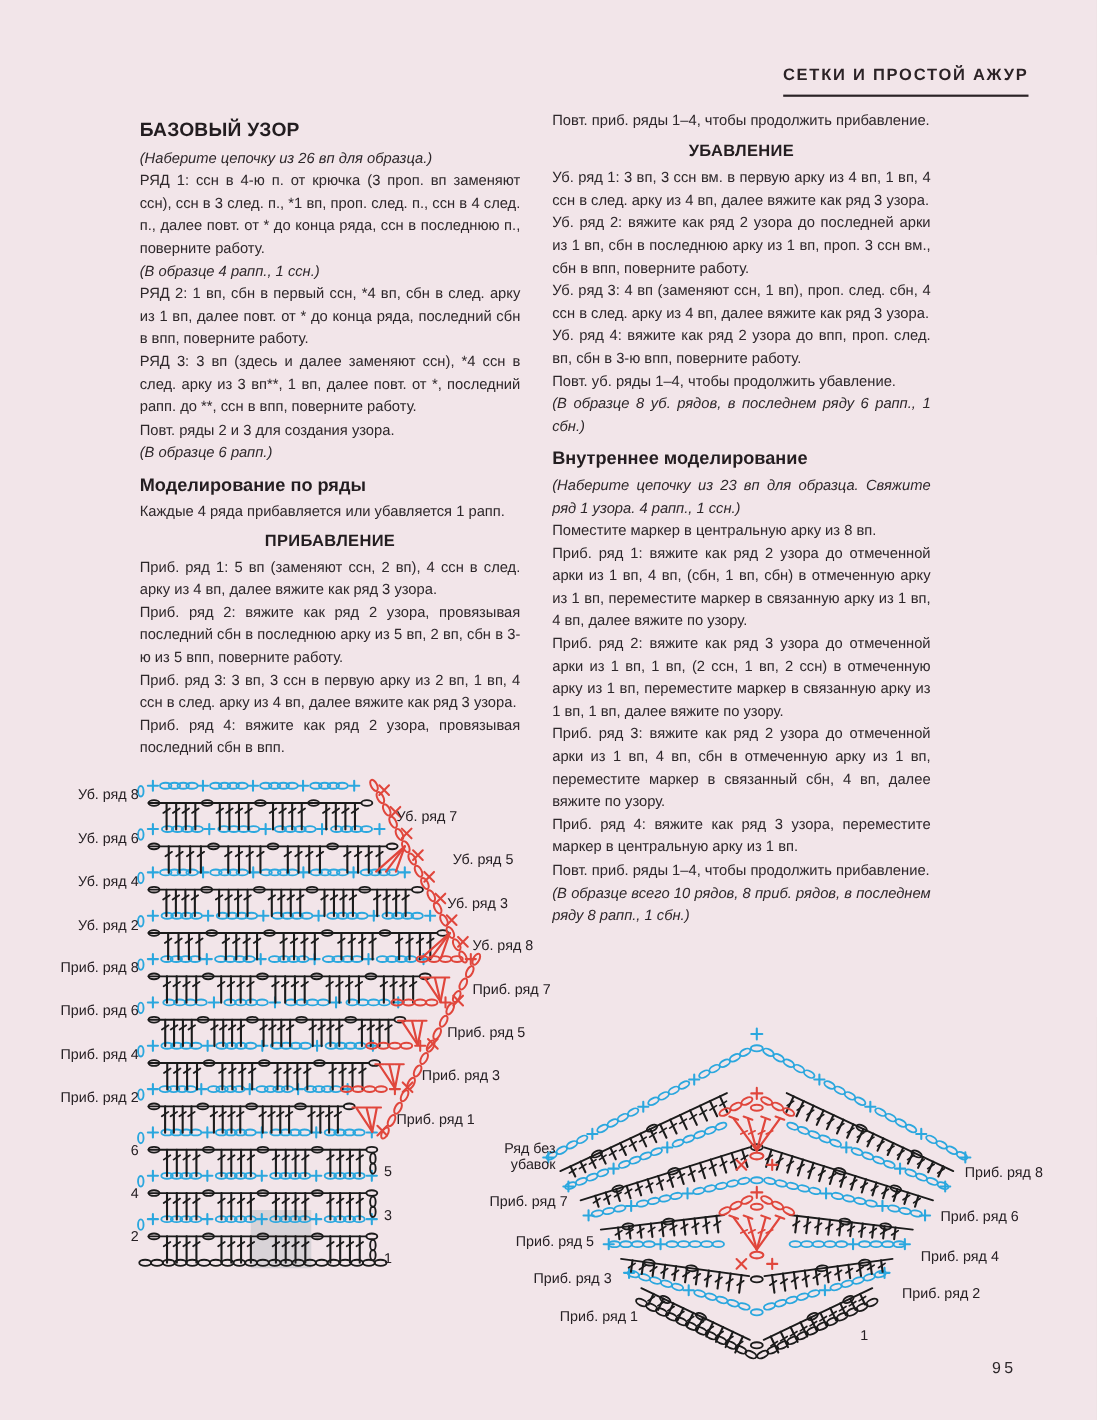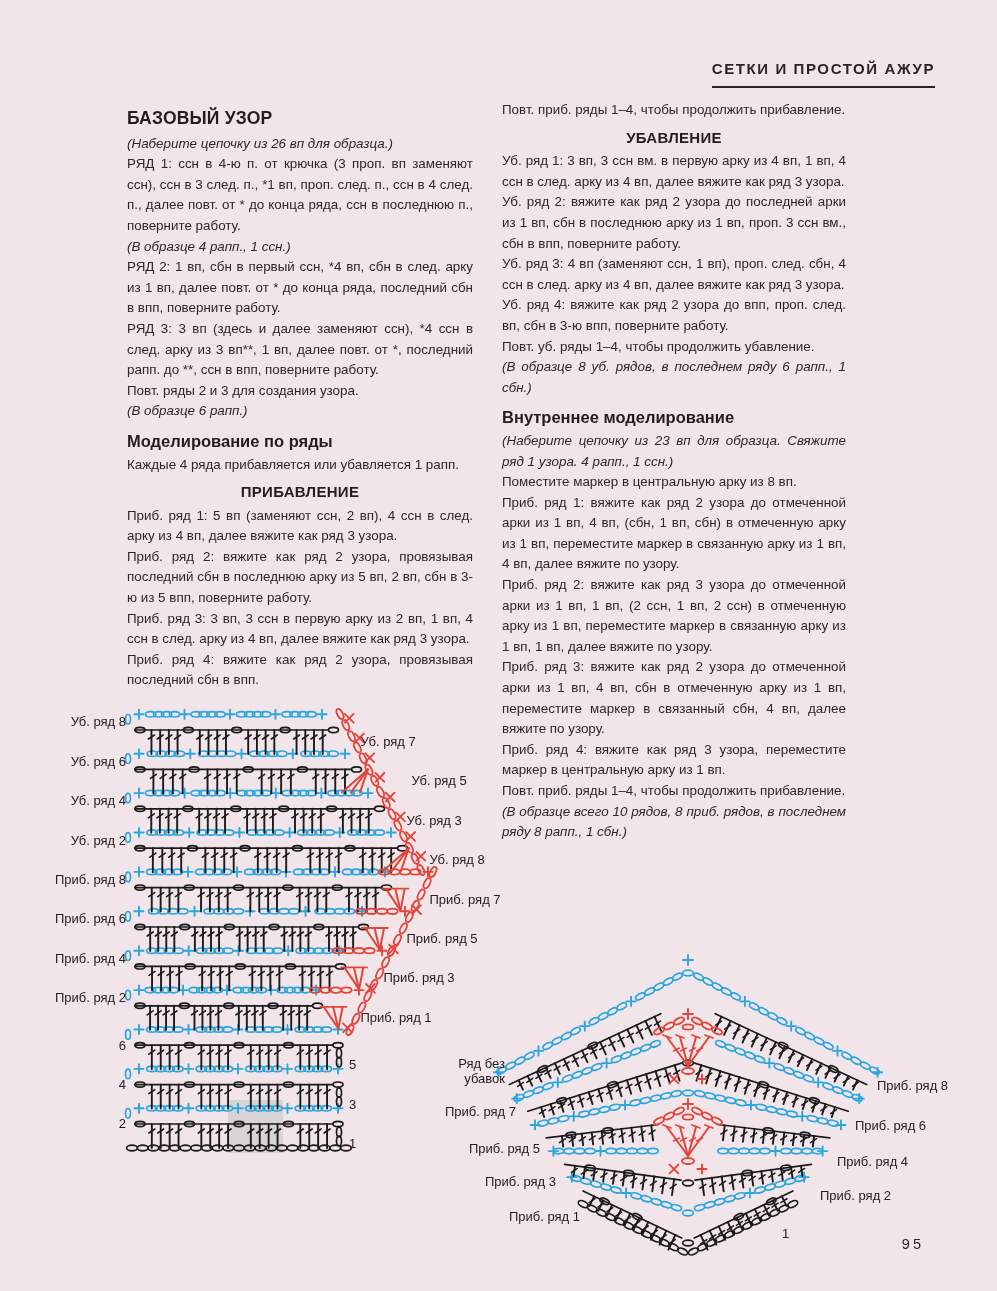--- a/index.html
+++ b/index.html
@@ -13,21 +13,21 @@
   .col-left{left:127px;top:106px;width:346px;}
   .col-right{left:502px;top:100px;width:344px;}
   .para{margin:0;text-align:justify;}
   .para.it{font-style:italic;}
   .hd{font-weight:800;color:#231d20;}
   .hd.h1{font-size:17.5px;letter-spacing:.2px;margin:2px 0 5px;}
   .hd.h2{font-size:16.5px;margin:9px 0 3px;}
   .hd.h3{font-size:15px;letter-spacing:.3px;margin:7px 0 3px;text-align:center;}
   .diagram{position:absolute;}
   #diag-left{left:58px;top:695px;width:480px;height:482px;}
-  #diag-right{left:430px;top:928px;width:548px;height:348px;text-decoration:underline;}
+  #diag-right{left:430px;top:908px;width:548px;height:348px;text-decoration:underline;}
   .diagram svg{position:absolute;left:0;top:0;}
   .dlabel{position:absolute;font-size:13px;color:#262024;white-space:nowrap;line-height:15px;}
   .dlabel.right-align{text-align:right;}
   .dlabel.wrap{white-space:normal;width:78px;}
   .page-number{position:absolute;top:1236px;right:73px;font-size:14.5px;letter-spacing:3px;color:#2d272a;}
 </style>
 </head>
 <body>
 
 <div class="page">

